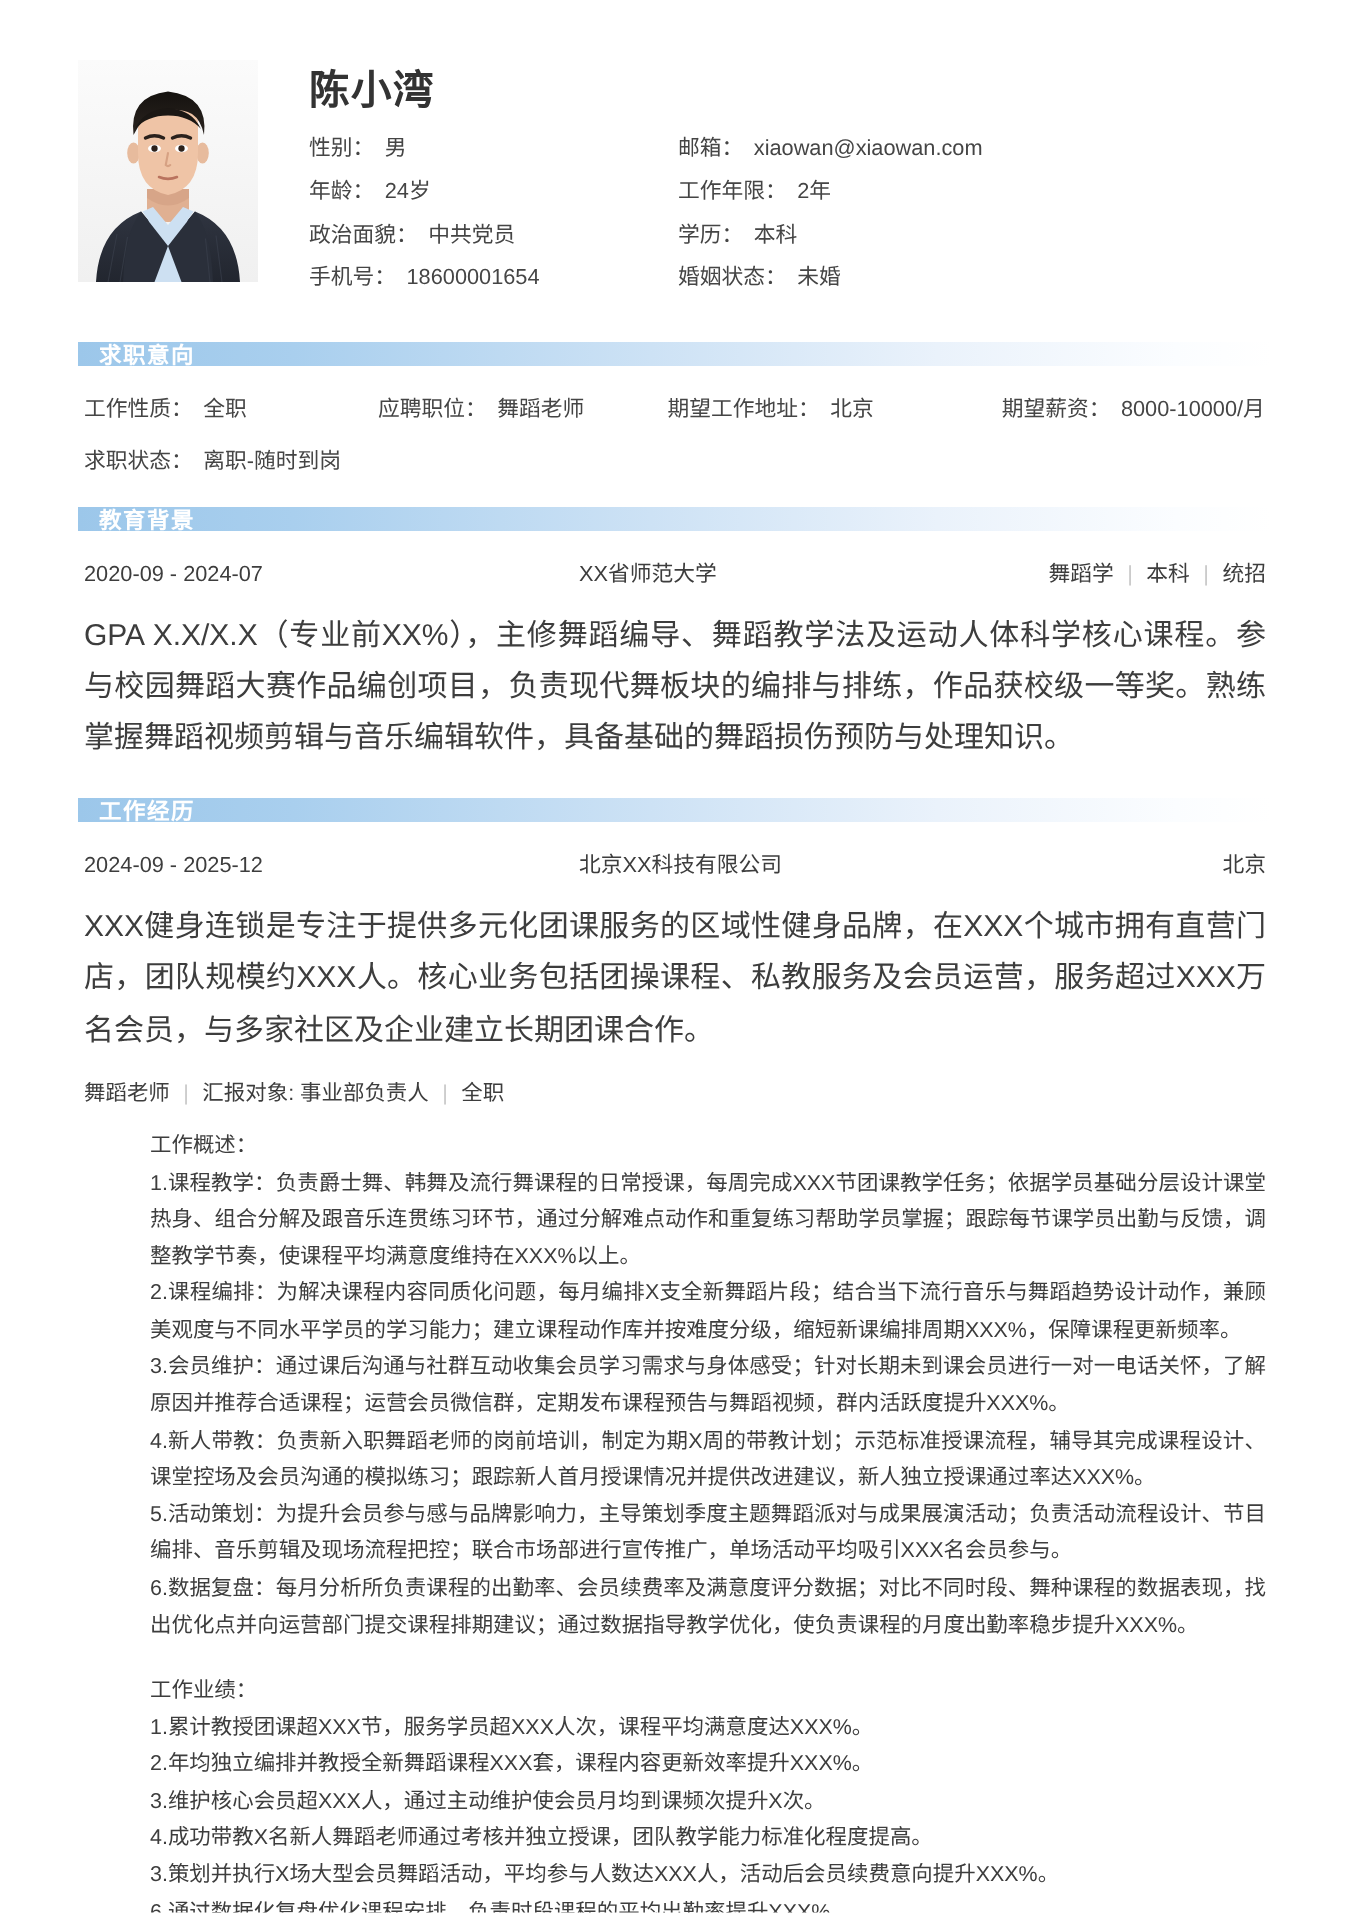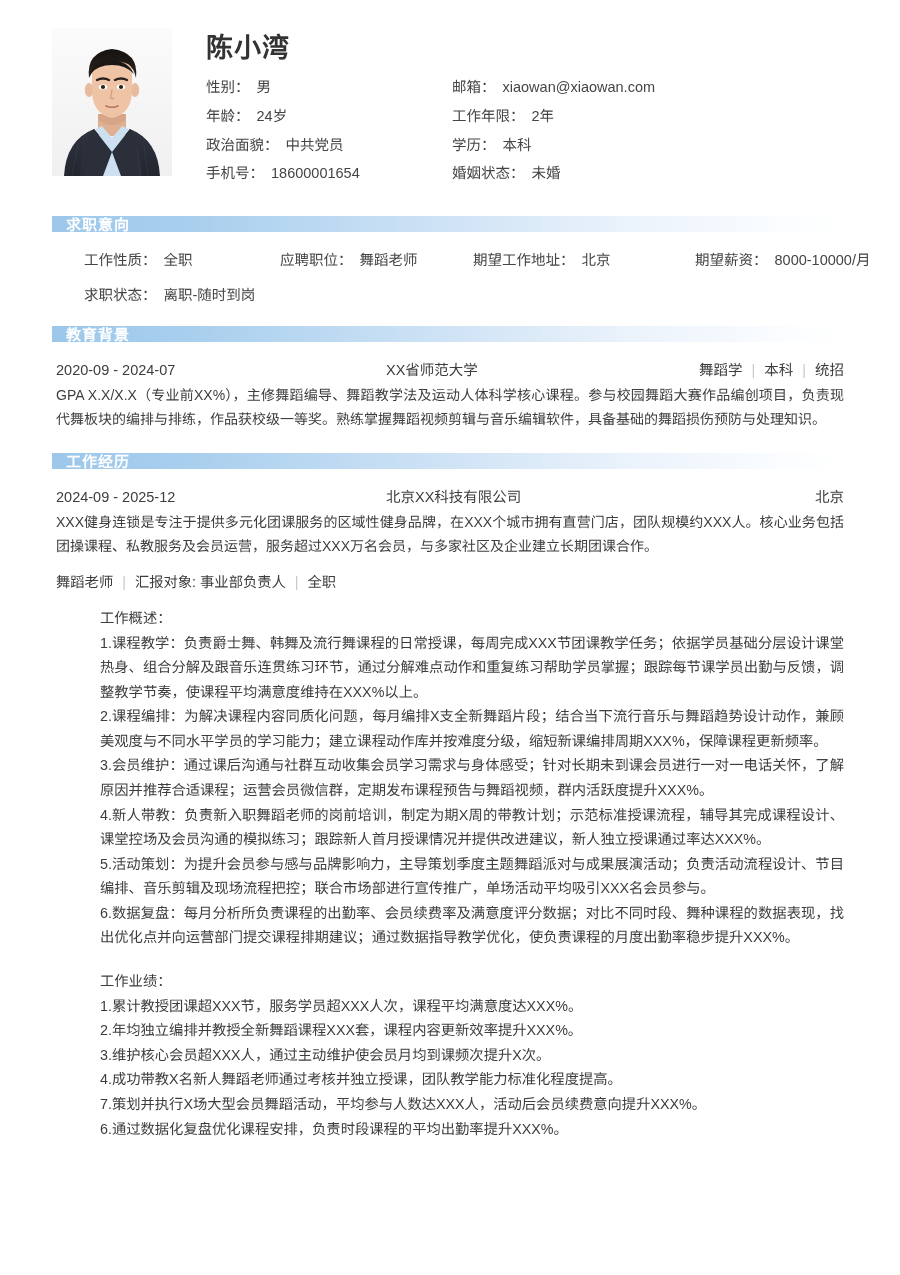--- a/index.html
+++ b/index.html
@@ -18,21 +18,21 @@
     height: 1275px;
     position: relative;
     background: #ffffff;
     padding: 0 52px;
   }
 
   
   .header {
     display: flex;
     align-items: flex-start;
-    padding-top: 28px;
+    padding-top: 40px;
     padding-bottom: 10px;
   }
 
   .photo-wrap {
     width: 120px;
     height: 148px;
     flex: 0 0 120px;
     overflow: hidden;
     background: #f2f2f2;
     position: relative;
@@ -101,31 +101,31 @@
 
   
   .field-row {
     display: flex;
     font-size: 14.5px;
     color: #454545;
     margin-bottom: 14px;
   }
   .field-row .f { white-space: nowrap; }
   .field-row .f .val { margin-left: 7px; }
-  .field-row .f1 { width: 196px; flex: 0 0 196px; margin-left: 28px; }
+  .field-row .f1 { width: 196px; flex: 0 0 196px; }
   .field-row .f2 { width: 193px; flex: 0 0 193px; }
   .field-row .f3 { width: 222px; flex: 0 0 222px; }
   .field-row .f4 { flex: 1 1 auto; text-align: center; }
 
   .para {
-    font-size: 14px;
+    font-size: 20px;
     line-height: 1.72;
     color: #3d3d3d;
     text-align: justify;
-    margin-top: 4px;
+    margin-top: 16px;
   }
 
   .meta-line {
     font-size: 14.3px;
     color: #3d3d3d;
     margin-top: 12px;
     margin-bottom: 2px;
   }
 
   .sep {
@@ -314,21 +314,21 @@
     </div>
 
     <div class="spacer-line"></div>
 
     <div class="bullets">
       <span class="ln sub-head">工作业绩：</span>
       <span class="ln">1.累计教授团课超XXX节，服务学员超XXX人次，课程平均满意度达XXX%。</span>
       <span class="ln">2.年均独立编排并教授全新舞蹈课程XXX套，课程内容更新效率提升XXX%。</span>
       <span class="ln">3.维护核心会员超XXX人，通过主动维护使会员月均到课频次提升X次。</span>
       <span class="ln">4.成功带教X名新人舞蹈老师通过考核并独立授课，团队教学能力标准化程度提高。</span>
-      <span class="ln">7.策划并执行X场大型会员舞蹈活动，平均参与人数达XXX人，活动后会员续费意向提升XXX%。</span>
+      <span class="ln">3.策划并执行X场大型会员舞蹈活动，平均参与人数达XXX人，活动后会员续费意向提升XXX%。</span>
       <span class="ln">6.通过数据化复盘优化课程安排，负责时段课程的平均出勤率提升XXX%。</span>
     </div>
 
     <div class="spacer-line"></div>
 
   </div>
 
 </div>
 
 </body></html>

